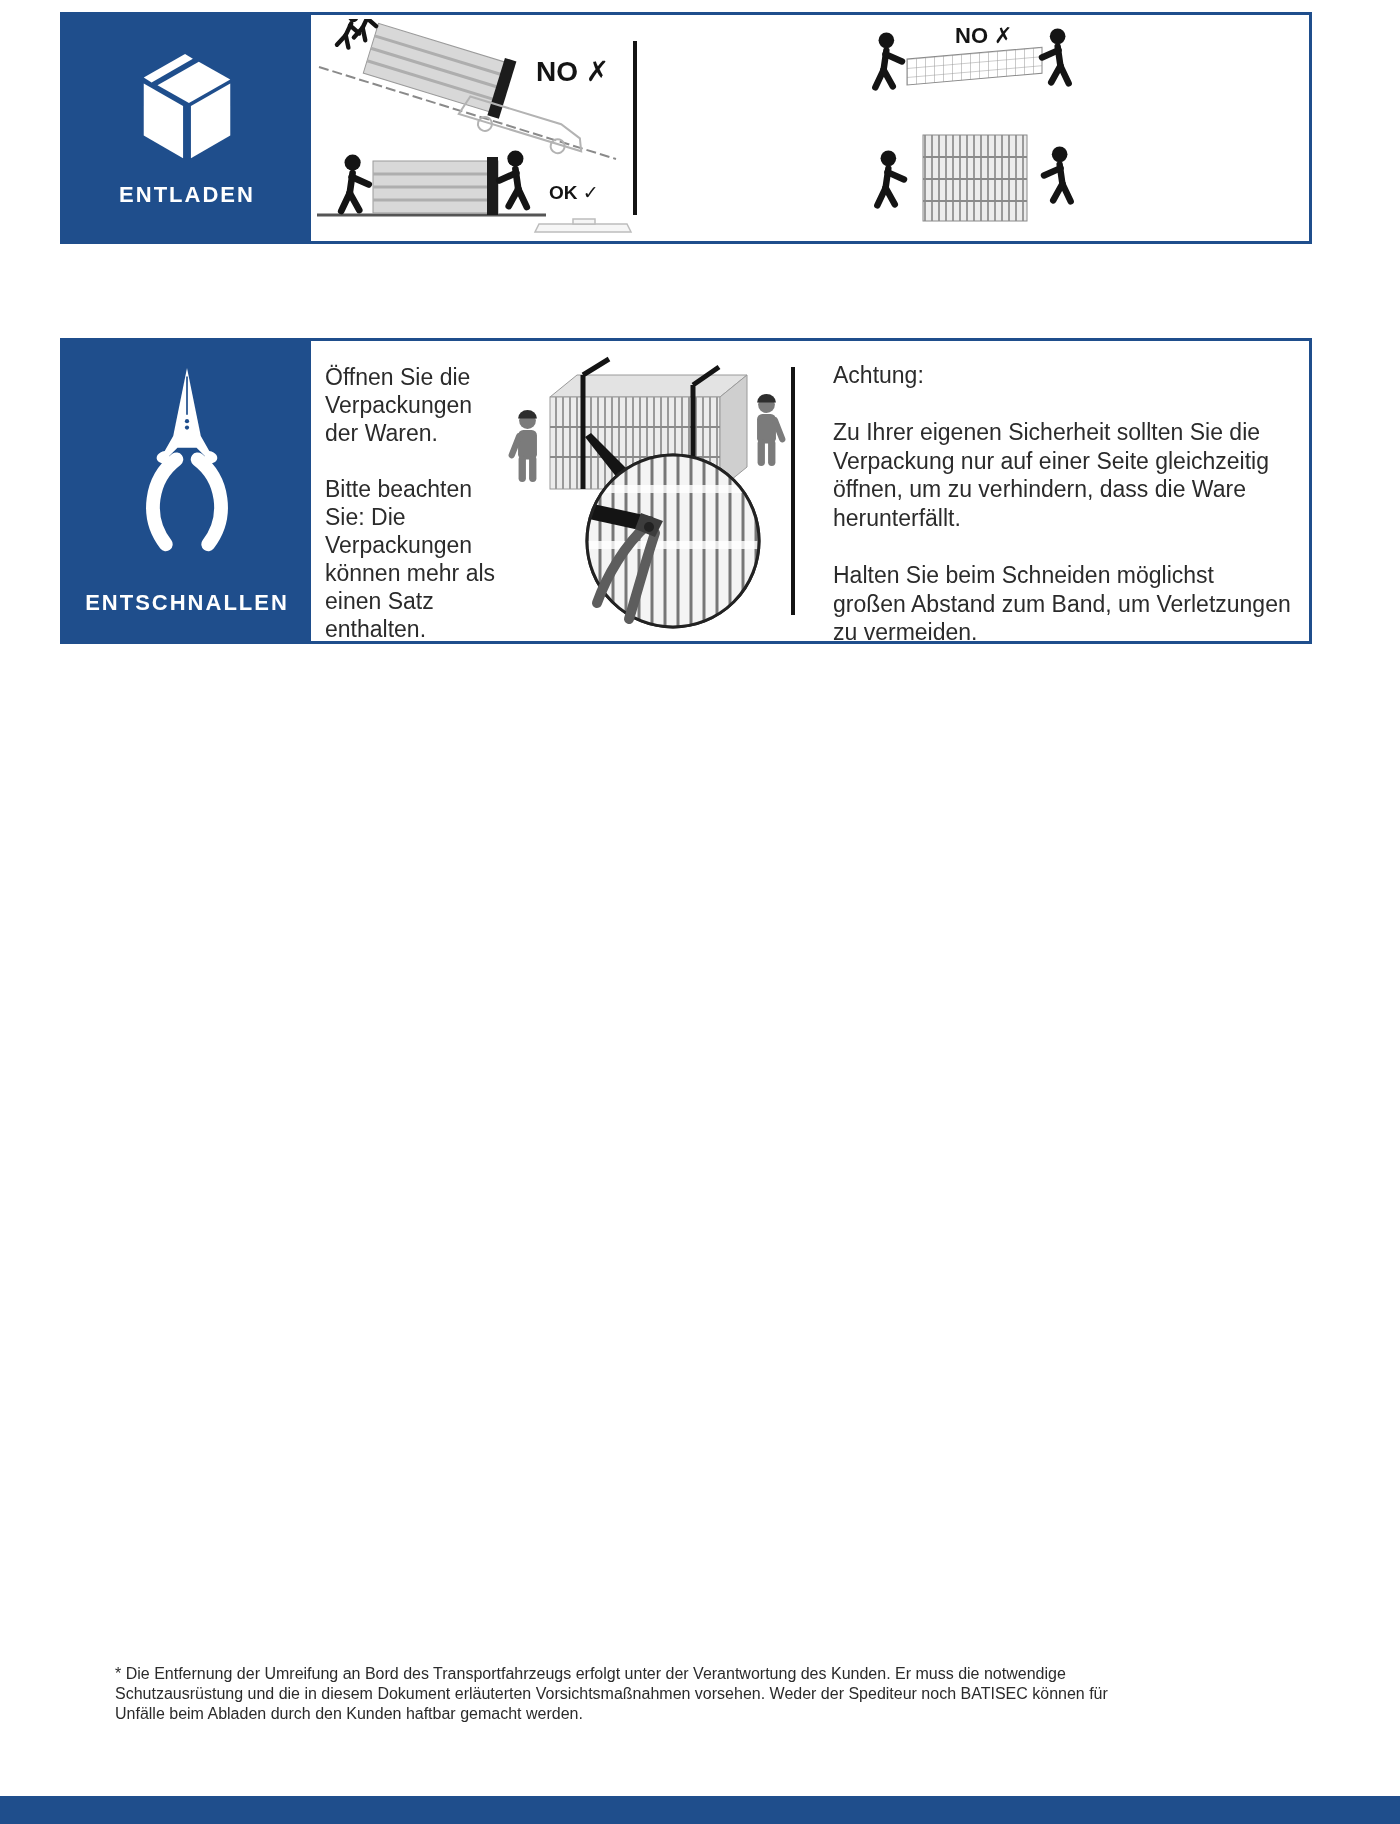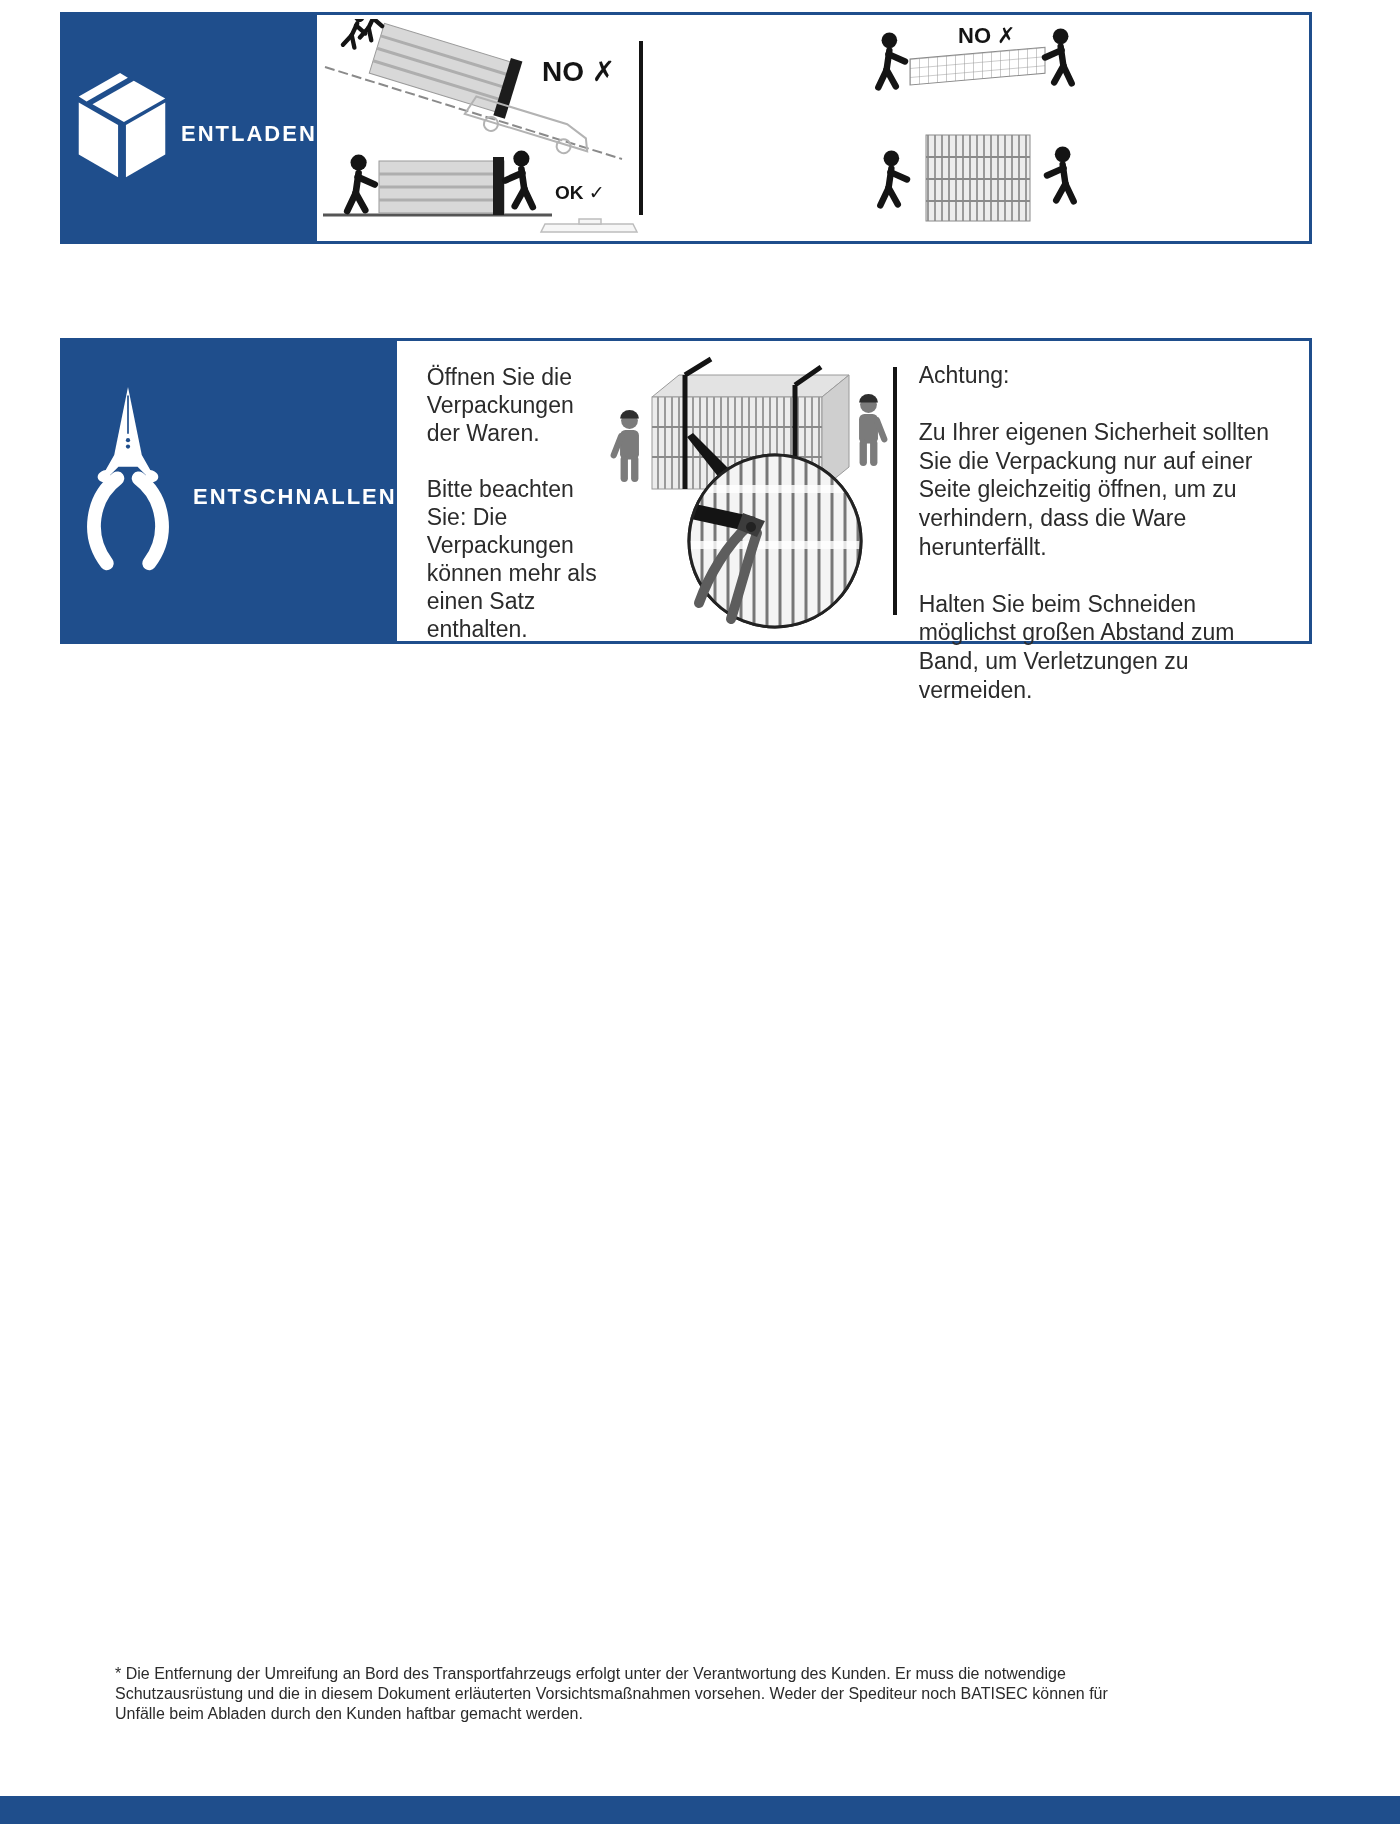--- a/index.html
+++ b/index.html
@@ -7,34 +7,34 @@
     width:1400px;height:1824px;position:relative;background:#ffffff;
     font-family:"Liberation Sans", sans-serif;color:#2b2b2b;overflow:hidden;
   }
   .panel{
     position:absolute;left:60px;width:1252px;box-sizing:border-box;
     border:3px solid #1f4e8c;background:#ffffff;display:flex;align-items:stretch;
   }
   #panel-entladen{top:12px;height:232px;}
   #panel-entschnallen{top:338px;height:306px;}
   .badge{
-    flex:0 0 248px;background:#1f4e8c;display:flex;flex-direction:row;
+    flex:0 0 248px;background:#1f4e8c;display:flex;flex-direction:column;
     align-items:center;justify-content:center;
   }
   .badge-label{
     color:#ffffff;font-weight:bold;letter-spacing:2px;font-size:22px;margin-top:12px;
   }
   .content{flex:1;display:flex;align-items:stretch;min-width:0;}
   .instr{
     font-size:23px;line-height:1.22;padding-top:22px;box-sizing:content-box;color:#2b2b2b;
   }
   .instr p{margin:0 0 28px 0;}
   .vdivider{width:4px;background:#141414;margin:26px 0;flex:0 0 auto;}
   .illus{flex:0 0 auto;display:flex;align-items:flex-end;justify-content:center;}
-  .warn{font-size:23px;line-height:1.25;padding:20px 18px 0 22px;flex:1;min-width:0;}
+  .warn{font-size:23px;line-height:1.25;padding:20px 18px 0 38px;flex:1;min-width:0;}
   .warn p{margin:0 0 28px 0;}
   #footnote{
     position:absolute;left:115px;top:1648px;width:1020px;
     font-size:16px;line-height:1.25;color:#2b2b2b;
   }
   #bottom-bar{
     position:absolute;left:0;bottom:0;width:1400px;height:28px;background:#1f4e8c;
   }
   svg text{font-family:"Liberation Sans","DejaVu Sans",sans-serif;}
 </style>
@@ -165,21 +165,21 @@
         <path d="M47,66 h26 l8,14 c6,1 10,6 6,10 c-5,4 -11,0 -10,-5 l-8,-8 h-18 l-8,8 c1,5 -5,9 -10,5 c-4,-4 0,-9 6,-10 z" fill="#ffffff"></path>
 
         <path d="M50,88 C26,106 20,142 40,168" stroke="#ffffff" stroke-width="13" fill="none" stroke-linecap="round"></path>
         <path d="M70,88 C94,106 100,142 80,168" stroke="#ffffff" stroke-width="13" fill="none" stroke-linecap="round"></path>
       </svg>
     </span>
     <span class="badge-label">ENTSCHNALLEN</span>
   </div>
 
   <div class="content">
-    <div class="instr" style="padding-left:30px;width:180px;">
+    <div class="instr" style="padding-left:14px;width:180px;">
       <p>Öffnen Sie die Verpackungen der Waren.</p>
       <p>Bitte beachten Sie: Die Verpackungen können mehr als einen Satz enthalten.</p>
     </div>
 
     <div class="illus" style="flex-basis:286px;">
       <svg width="286" height="296" viewBox="0 0 286 296">
 
         <polygon points="45,52 72,30 242,30 215,52" fill="#e3e3e3" stroke="#9a9a9a"></polygon>
         <rect x="45" y="52" width="170" height="92" fill="url(#barsV)" stroke="#9a9a9a"></rect>
         <polygon points="215,52 242,30 242,122 215,144" fill="#cfcfcf" stroke="#9a9a9a"></polygon>

